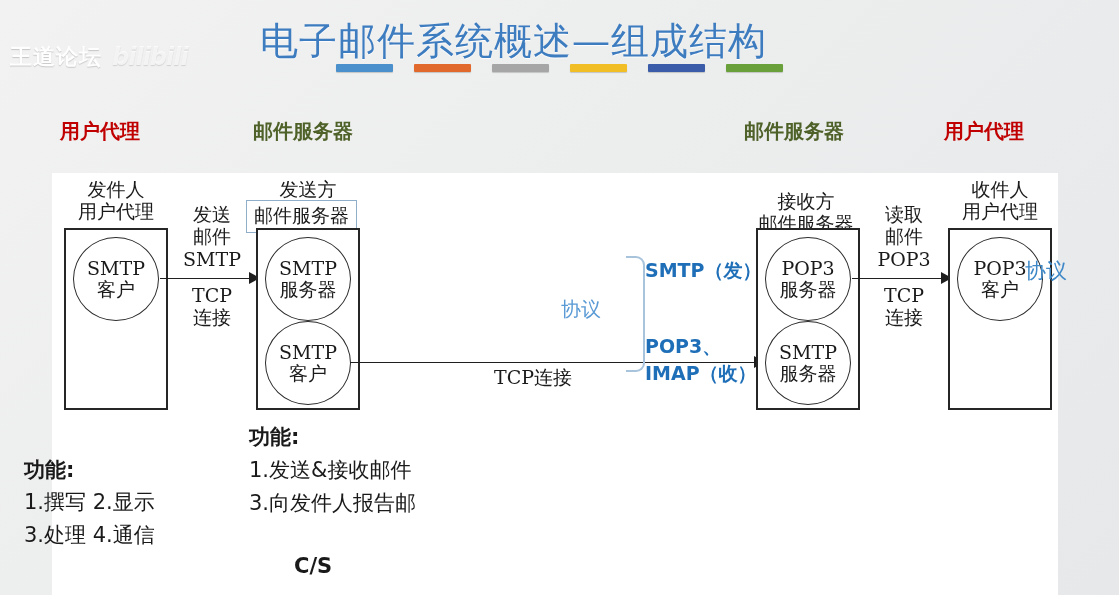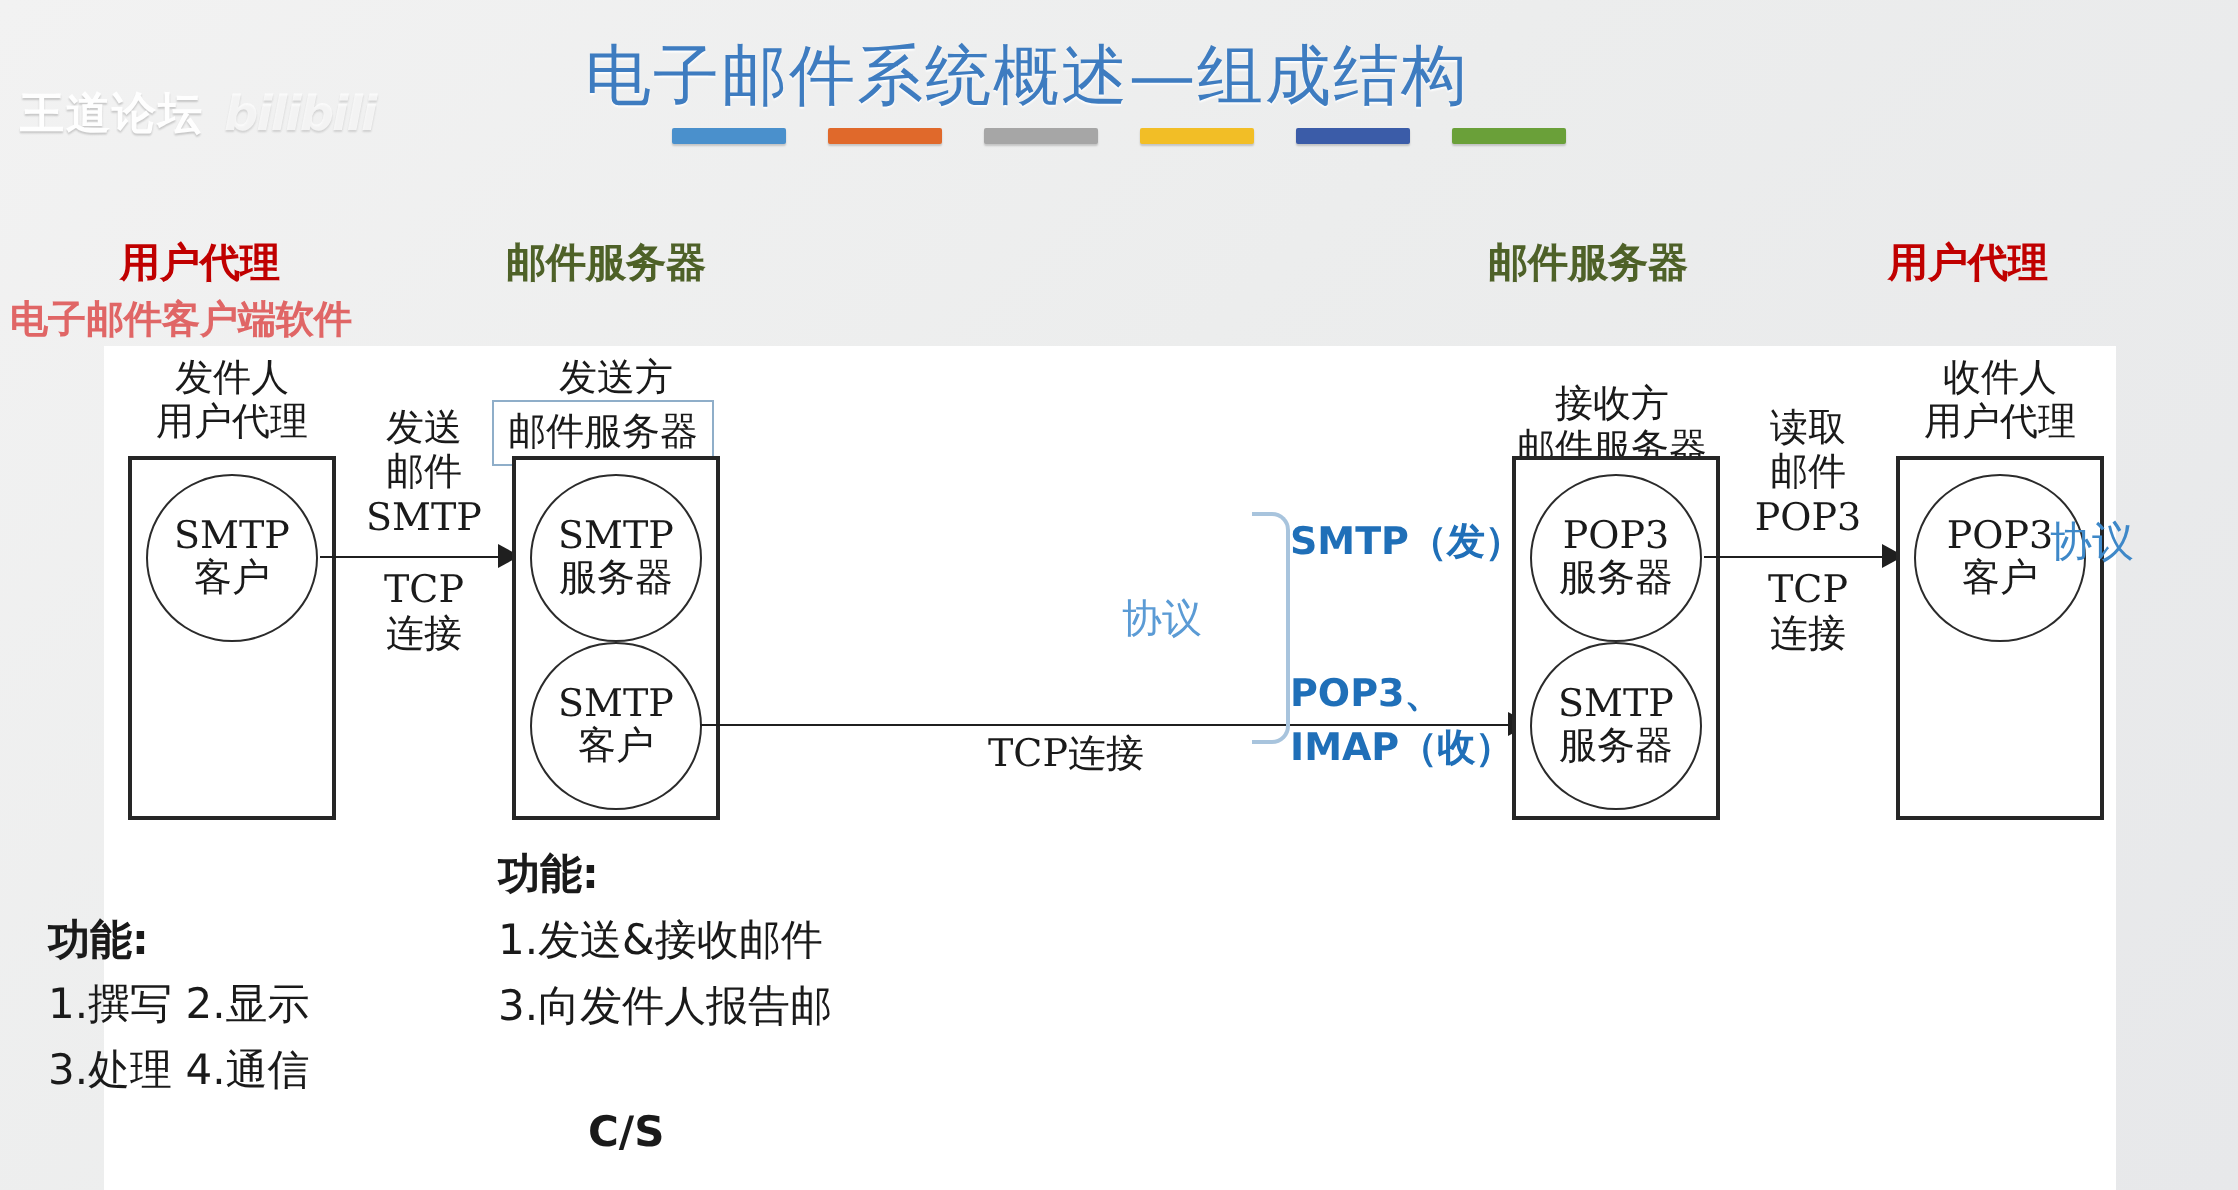--- a/index.html
+++ b/index.html
@@ -43,21 +43,21 @@
     color: rgba(255,255,255,0.75);
     text-shadow: 0 1px 1px rgba(175,175,175,0.5);
     letter-spacing: -1px;
     font-family: "DejaVu Sans", "Liberation Sans", sans-serif;
   }
 
   
   #title {
     left: 0; top: 16px; width: 1027px;
     text-align: center;
-    font-size: 33px;
+    font-size: 38px;
     color: #3E7CC0;
     font-family: "DejaVu Serif", "Liberation Serif", serif;
     letter-spacing: 1px;
     text-shadow: 0 1px 1px rgba(255,255,255,0.9);
   }
   #title-bars {
     left: 0; top: 64px; width: 1119px;
     display: flex; justify-content: center; gap: 21px;
   }
   #title-bars span {
@@ -186,21 +186,20 @@
   <div class="abs" id="title-bars">
     <span style="background:#4A90CC"></span>
     <span style="background:#E0692B"></span>
     <span style="background:#A6A6A6"></span>
     <span style="background:#F2BE26"></span>
     <span style="background:#3B5CA8"></span>
     <span style="background:#6AA039"></span>
   </div>
 
   <div class="abs cat-label cat-red" style="left:60px; top:118px;">用户代理</div>
-  <div class="abs cat-label cat-sub" style="left:5px; top:147px;">电子邮件客户端软件</div>
   <div class="abs cat-label cat-green" style="left:253px; top:118px;">邮件服务器</div>
   <div class="abs cat-label cat-green" style="left:744px; top:118px;">邮件服务器</div>
   <div class="abs cat-label cat-red" style="left:944px; top:118px;">用户代理</div>
 
   <div class="abs" id="panel"></div>
   <div class="abs" id="panel-lower"></div>
 
   <div class="abs serif-cap" style="left:64px; top:178px; width:104px;">
     <div>发件人</div>
     <div>用户代理</div>

